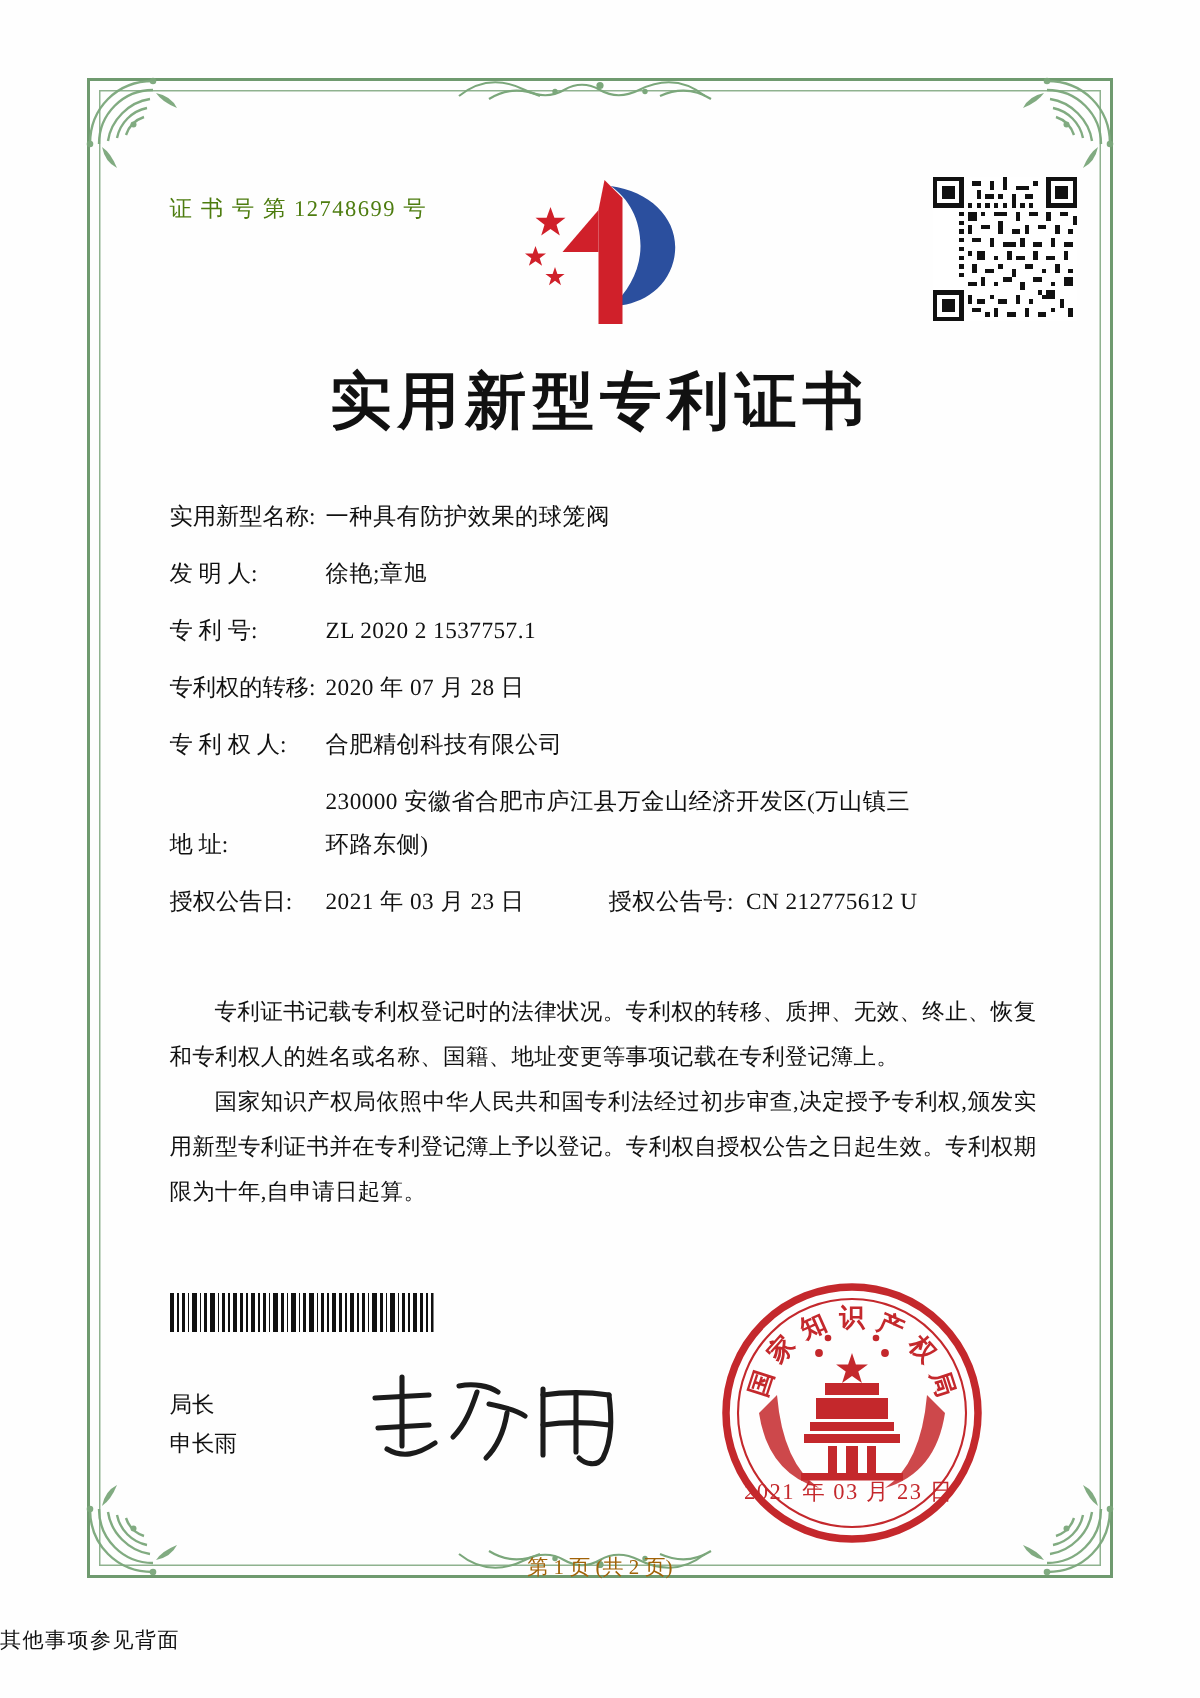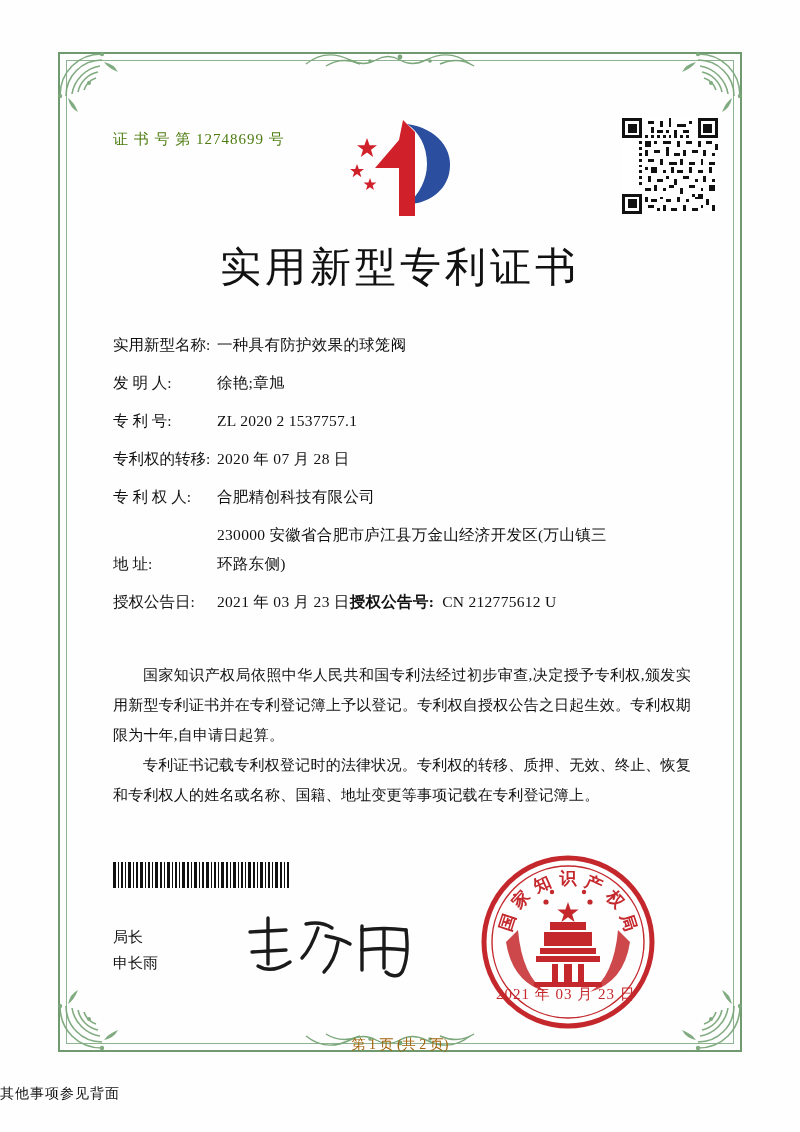--- a/index.html
+++ b/index.html
@@ -85,21 +85,21 @@
     width: 96px; height: 96px;
   }
 
   
   .doc-title {
     position: absolute;
     left: 0; top: 240px;
     width: 800px;
     text-align: center;
     font-size: 41px;
-    font-weight: normal;
+    font-weight: bold;
     letter-spacing: 4px;
     color: #111;
     font-family: "DejaVu Sans", sans-serif;
   }
 
   
   .fields {
     position: absolute;
     left: 113px; top: 336px;
     width: 580px;
@@ -123,22 +123,22 @@
     letter-spacing: .3px;
   }
   .field-value .cont {
     display: block;
     margin-top: 12px;
   }
   .field-row.inline-two .field-value {
     display: flex;
   }
   .second-label {
+    margin-left: 56px;
     white-space: nowrap;
-    font-weight: bold;
   }
   .second-value { margin-left: 8px; white-space: nowrap; }
 
   
   .body-text {
     position: absolute;
     left: 113px; top: 660px;
     width: 578px;
     font-size: 15px;
     line-height: 2.0;
@@ -496,22 +496,22 @@
       <span class="field-value">
         <span>2021 年 03 月 23 日</span>
         <span class="second-label">授权公告号:</span>
         <span class="second-value">CN 212775612 U</span>
       </span>
     </div>
 
   </div>
 
   <div class="body-text">
+    <p>专利证书记载专利权登记时的法律状况。专利权的转移、质押、无效、终止、恢复和专利权人的姓名或名称、国籍、地址变更等事项记载在专利登记簿上。</p>
     <p>国家知识产权局依照中华人民共和国专利法经过初步审查,决定授予专利权,颁发实用新型专利证书并在专利登记簿上予以登记。专利权自授权公告之日起生效。专利权期限为十年,自申请日起算。</p>
-    <p>专利证书记载专利权登记时的法律状况。专利权的转移、质押、无效、终止、恢复和专利权人的姓名或名称、国籍、地址变更等事项记载在专利登记簿上。</p>
   </div>
 
   <div class="barcode">
     <svg width="176" height="26" viewBox="0 0 176 26" shape-rendering="crispEdges">
       <rect width="176" height="26" fill="#ffffff"></rect>
       <g fill="#111111">
         <rect x="0" y="0" width="3" height="26"></rect>
           <rect x="5" y="0" width="1" height="26"></rect>
         <rect x="8" y="0" width="2" height="26"></rect>
           <rect x="12" y="0" width="1" height="26"></rect>

